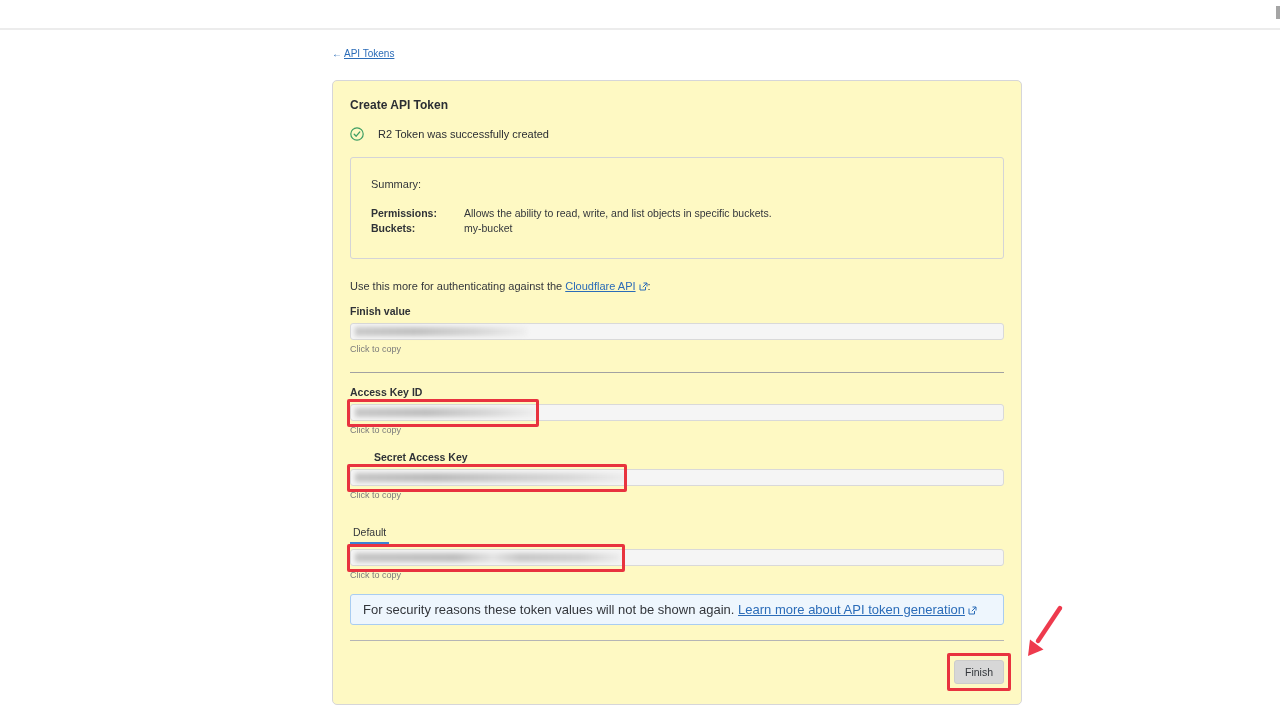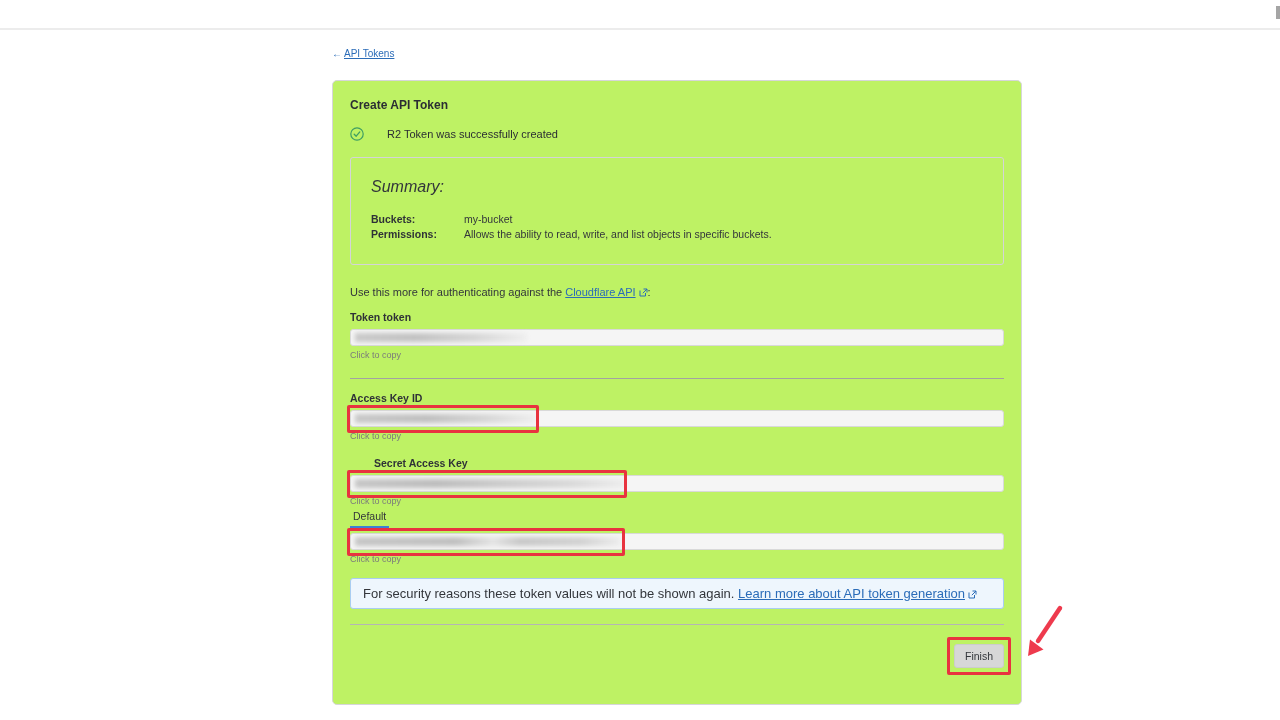--- a/index.html
+++ b/index.html
@@ -19,35 +19,35 @@
 
   .back-link {
     position: absolute; left: 332px; top: 16px;
     font-size: 10px; color: #2b6cb8; text-decoration: none; cursor: pointer;
   }
   .back-link .arrow { text-decoration: none; margin-right: 2px; }
   .back-link .txt { text-decoration: underline; }
 
   .card {
     position: absolute; left: 332px; top: 48px; width: 690px; height: 625px;
-    background: #bef264; border: 1px solid #d6d6d9; border-radius: 5px;
+    background: #fef9c3; border: 1px solid #d6d6d9; border-radius: 5px;
     padding: 16px 17px 14px 17px;
   }
 
   .card-title { font-size: 12px; font-weight: bold; color: #2b2e33; margin-top: 1px; }
 
-  .success-row { display: flex; align-items: center; gap: 23px; margin-top: 15px; }
+  .success-row { display: flex; align-items: center; gap: 14px; margin-top: 15px; }
   .success-row svg { flex: 0 0 auto; }
   .success-text { font-size: 11px; font-weight: 500; color: #2b2e33; }
 
   .summary-box {
     margin-top: 16px; border: 1px solid #d4d4d7; border-radius: 3px;
     padding: 20px 20px 22px 20px;
   }
-  .summary-heading { font-size: 16px; color: #33363b; font-style: italic; }
+  .summary-heading { font-size: 11px; color: #33363b; }
   .summary-rows { margin-top: 16px; }
   .summary-row { display: flex; font-size: 10.5px; line-height: 15px; }
   .summary-row .lbl { width: 93px; flex: 0 0 auto; font-weight: bold; color: #2f3237; }
   .summary-row .val { color: #33363b; }
 
   .intro { font-size: 11px; color: #33363b; margin-top: 21px; }
   .intro a { color: #2b6cb8; text-decoration: underline; cursor: pointer; }
   .ext-icon { display: inline-block; vertical-align: -1px; margin-left: 3px; }
 
   .field-label { font-size: 10.5px; font-weight: bold; color: #2f3237; margin-top: 13px; }
@@ -61,21 +61,21 @@
   .blob-token  { width: 172px; background: linear-gradient(90deg,#cacaca 0%,#c2c2c2 35%,#d6d6d6 70%,#efefef 100%); }
   .blob-access { width: 180px; background: linear-gradient(90deg,#c8c8c8 0%,#c0c0c0 40%,#d8d8d8 75%,#eeeeee 100%); }
   .blob-secret { width: 270px; background: linear-gradient(90deg,#c6c6c6 0%,#bdbdbd 30%,#cccccc 55%,#d9d9d9 80%,#ededed 100%); }
   .blob-endpoint { width: 266px; background: linear-gradient(90deg,#c6c6c6 0%,#c0c0c0 38%,#e4e4e4 52%,#c8c8c8 62%,#d2d2d2 85%,#ededed 100%); }
 
   .copy-hint { font-size: 9px; color: #7b7b7b; margin-top: 4px; }
 
   .divider { border: none; border-top: 1px solid #a2a2a2; margin-top: 18px; }
 
   .tab {
-    display: inline-block; margin-top: 2px; padding: 2px 3px 4px 3px;
+    display: inline-block; margin-top: 24px; padding: 2px 3px 4px 3px;
     font-size: 10.5px; color: #33363b; border-bottom: 2px solid #3b82d4; cursor: pointer;
   }
 
   .red-box {
     position: absolute; border: 3px solid #e8333f; border-radius: 2px;
     pointer-events: none;
   }
   .red-box.over-field { left: -3px; top: -5px; height: 28px; }
 
   .notice {
@@ -117,36 +117,36 @@
         <circle cx="7" cy="7" r="6.2" fill="none" stroke="#3e9e63" stroke-width="1.2"></circle>
         <path d="M4.2 7.2 L6.2 9.2 L9.8 4.9" fill="none" stroke="#3e9e63" stroke-width="1.3" stroke-linecap="round" stroke-linejoin="round"></path>
       </svg>
       <span class="success-text">R2 Token was successfully created</span>
     </div>
 
     <div class="summary-box">
       <div class="summary-heading">Summary:</div>
       <div class="summary-rows">
         <div class="summary-row">
+          <span class="lbl">Permissions:</span>
+          <span class="val">Allows the ability to read, write, and list objects in specific buckets.</span>
+        </div>
+        <div class="summary-row">
           <span class="lbl">Buckets:</span>
           <span class="val">my-bucket</span>
-        </div>
-        <div class="summary-row">
-          <span class="lbl">Permissions:</span>
-          <span class="val">Allows the ability to read, write, and list objects in specific buckets.</span>
         </div>
       </div>
     </div>
 
     <p class="intro"><span>Use this more for authenticating against the </span><a><span>Cloudflare API</span><svg class="ext-icon" width="9" height="9" viewBox="0 0 9 9">
             <path d="M1 2.5 H1 V8 H6.5 V5" fill="none" stroke="#2b6cb8" stroke-width="1"></path>
             <path d="M4.5 1 H8 V4.5 M8 1 L3.8 5.2" fill="none" stroke="#2b6cb8" stroke-width="1"></path>
           </svg></a><span>:</span></p>
 
-    <div class="field-label">Token token</div>
+    <div class="field-label">Finish value</div>
     <div class="field-wrap">
       <div class="field">
         <div class="blob blob-token"></div>
       </div>
     </div>
     <div class="copy-hint">Click to copy</div>
 
     <hr class="divider">
 
 

